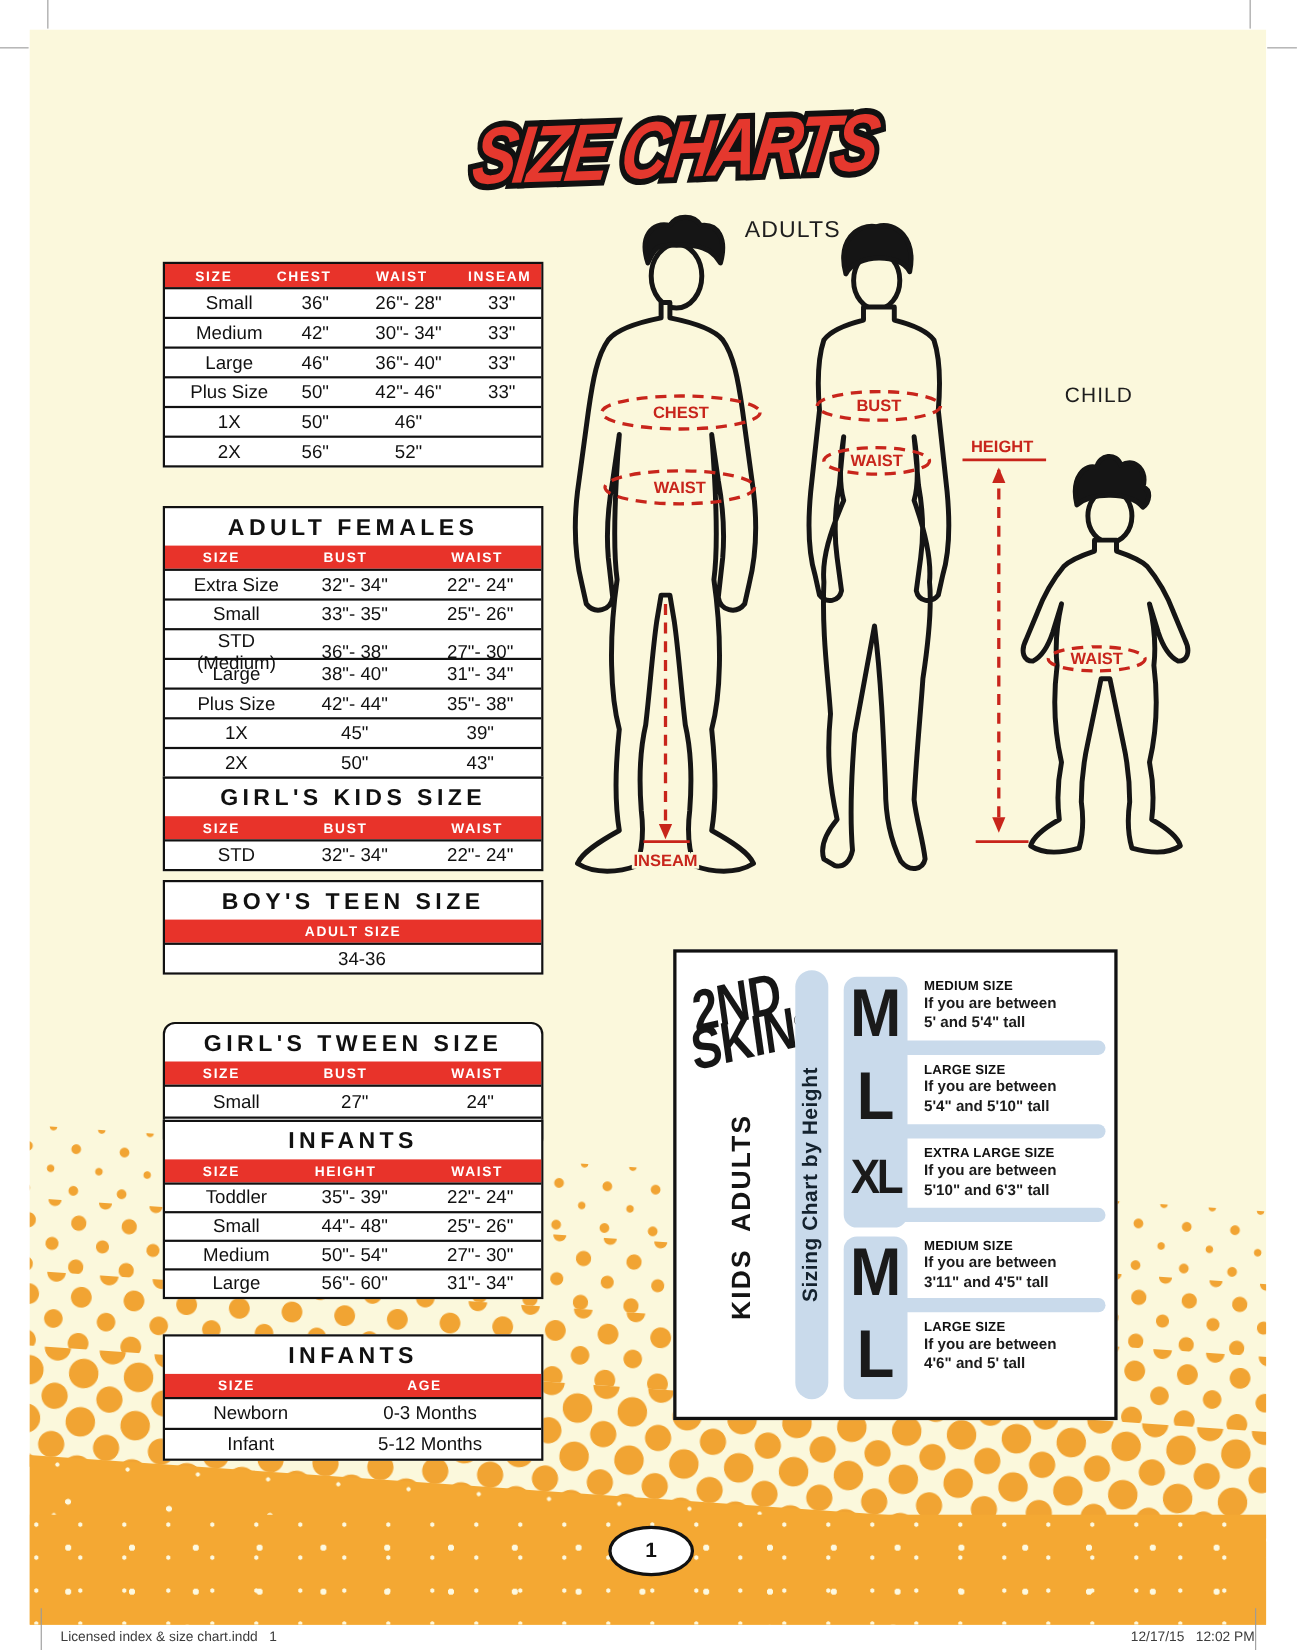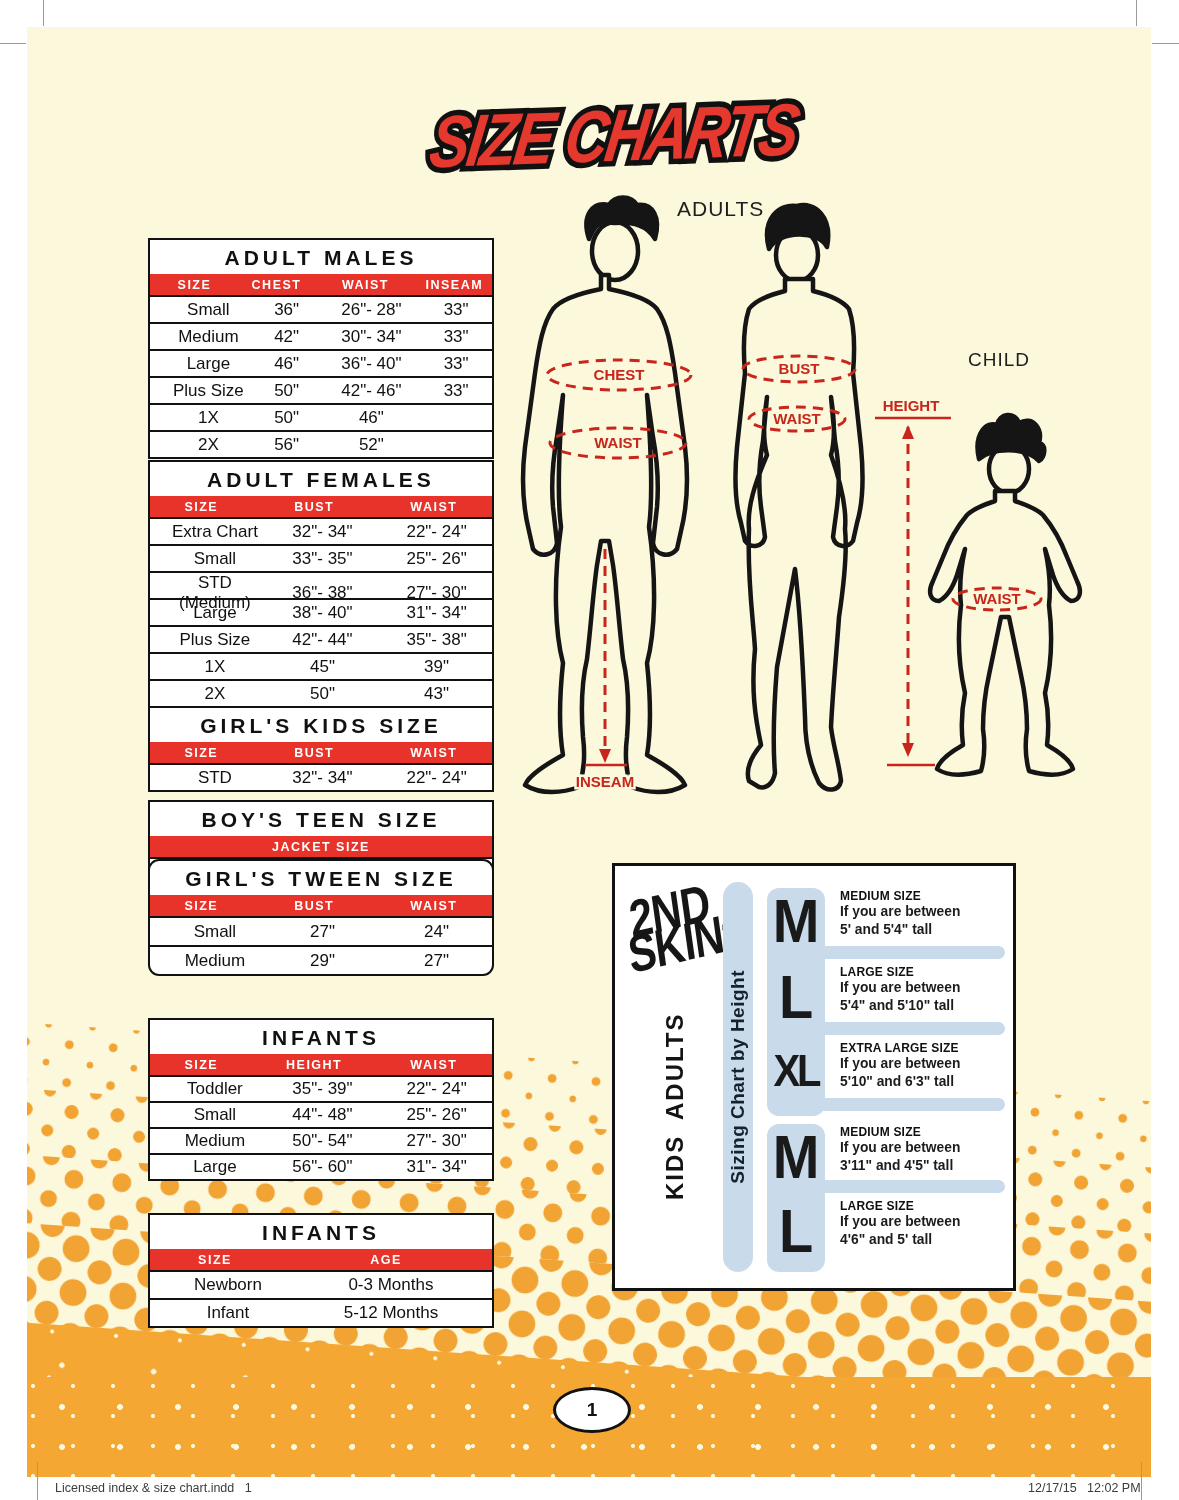--- a/index.html
+++ b/index.html
@@ -19,21 +19,21 @@
   #adults-label{left:650px;top:170px;font-size:21px;}
   #child-label{left:941px;top:322px;font-size:19px;}
   .figures-svg{position:absolute;left:470px;top:170px;width:620px;height:625px;z-index:2;overflow:visible;}
 
   
   .sizetable{position:absolute;left:121px;width:342px;background:#ffffff;border:2px solid #111;z-index:3;}
   #tbl-adult-males{top:211px;}
   #tbl-adult-females{top:433px;}
   #tbl-girls-teen{top:679px;}
   #tbl-boys-teen{top:773px;}
-  #tbl-girls-tween{top:832px;border-radius:11px;}
+  #tbl-girls-tween{top:902px;border-radius:11px;}
   #tbl-children{top:991px;}
   #tbl-infants{top:1156px;margin-top:30px;}
   .t-title{height:34px;line-height:35px;text-align:center;font-weight:bold;font-size:21px;letter-spacing:4px;color:#111;}
   .t-head{display:grid;height:21px;background:#E8332A;color:#fff;font-weight:bold;font-size:12.5px;letter-spacing:1.5px;align-items:center;text-align:center;}
   .t-row{display:grid;height:25px;border-top:2px solid #111;font-size:17px;color:#111;align-items:center;text-align:center;padding-left:16px;}
   #tbl-girls-tween .t-row{height:27px;}
   #tbl-infants .t-row{height:26px;}
   #tbl-children .t-row{height:24px;}
   .cols4{grid-template-columns:26% 22% 30% 22%;}
   .cols3{grid-template-columns:30% 36% 34%;}
@@ -163,21 +163,20 @@
         <text x="121" y="251">WAIST</text>
         <text x="302" y="177">BUST</text>
         <text x="300" y="227">WAIST</text>
         <text x="500" y="407">WAIST</text>
         <text x="108" y="590">INSEAM</text>
         <text x="414" y="214">HEIGHT</text>
       </g>
     </svg>
 
     <div class="sizetable" id="tbl-adult-males">
-        <div class="t-title">ADULT MALES</div>
         <div class="t-head cols4">
           <div class="hcell">SIZE</div>
           <div class="hcell">CHEST</div>
           <div class="hcell">WAIST</div>
           <div class="hcell">INSEAM</div>
         </div>
         <div class="t-row cols4">
           <div class="cell">Small</div>
           <div class="cell">36"</div>
           <div class="cell">26"- 28"</div>
@@ -215,21 +214,21 @@
         </div>
       </div>
     <div class="sizetable" id="tbl-adult-females">
         <div class="t-title">ADULT FEMALES</div>
         <div class="t-head cols3">
           <div class="hcell">SIZE</div>
           <div class="hcell">BUST</div>
           <div class="hcell">WAIST</div>
         </div>
         <div class="t-row cols3">
-          <div class="cell">Extra Chart</div>
+          <div class="cell">Extra Size</div>
           <div class="cell">32"- 34"</div>
           <div class="cell">22"- 24"</div>
         </div>
         <div class="t-row cols3">
           <div class="cell">Small</div>
           <div class="cell">33"- 35"</div>
           <div class="cell">25"- 26"</div>
         </div>
         <div class="t-row cols3">
           <div class="cell">STD (Medium)</div>
@@ -266,21 +265,21 @@
         </div>
         <div class="t-row cols3">
           <div class="cell">STD</div>
           <div class="cell">32"- 34"</div>
           <div class="cell">22"- 24"</div>
         </div>
       </div>
     <div class="sizetable" id="tbl-boys-teen">
         <div class="t-title">BOY'S TEEN SIZE</div>
         <div class="t-head cols1">
-          <div class="hcell">JACKET SIZE</div>
+          <div class="hcell">ADULT SIZE</div>
         </div>
         <div class="t-row cols1">
           <div class="cell">34-36</div>
         </div>
       </div>
     <div class="sizetable" id="tbl-girls-tween">
         <div class="t-title">GIRL'S TWEEN SIZE</div>
         <div class="t-head cols3">
           <div class="hcell">SIZE</div>
           <div class="hcell">BUST</div>

